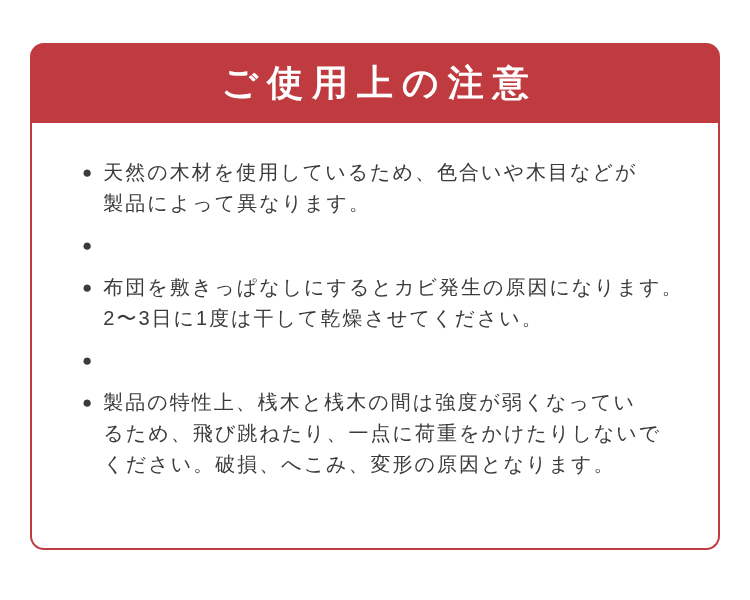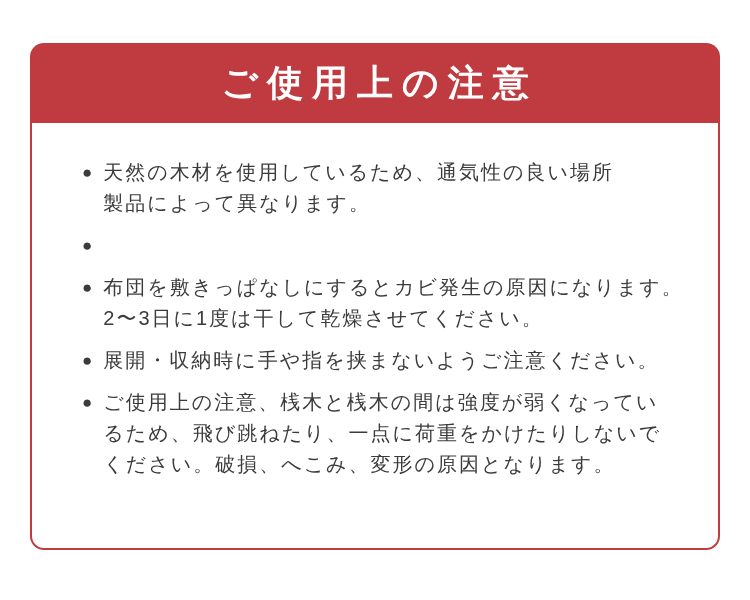--- a/index.html
+++ b/index.html
@@ -75,40 +75,39 @@
 <body>
 
 <div class="notice-card">
   <div class="notice-header">
     <h1 class="notice-title">ご使用上の注意</h1>
   </div>
   <div class="notice-body">
     <ul class="notice-list">
   <li class="notice-item">
     <span class="bullet">●</span>
-    <span class="item-text">天然の木材を使用しているため、通気性の良い場所
+    <span class="item-text">天然の木材を使用しているため、色合いや木目などが
 製品によって異なります。</span>
   </li>
 
   <li class="notice-item">
     <span class="bullet">●</span>
   </li>
 
   <li class="notice-item">
     <span class="bullet">●</span>
     <span class="item-text">布団を敷きっぱなしにするとカビ発生の原因になります。
 2〜3日に1度は干して乾燥させてください。</span>
   </li>
 
   <li class="notice-item">
     <span class="bullet">●</span>
-    <span class="item-text">展開・収納時に手や指を挟まないようご注意ください。</span>
   </li>
 
   <li class="notice-item">
     <span class="bullet">●</span>
-    <span class="item-text">ご使用上の注意、桟木と桟木の間は強度が弱くなってい
+    <span class="item-text">製品の特性上、桟木と桟木の間は強度が弱くなってい
 るため、飛び跳ねたり、一点に荷重をかけたりしないで
 ください。破損、へこみ、変形の原因となります。</span>
   </li>
 </ul>
   </div>
 </div>
 
 </body></html>

